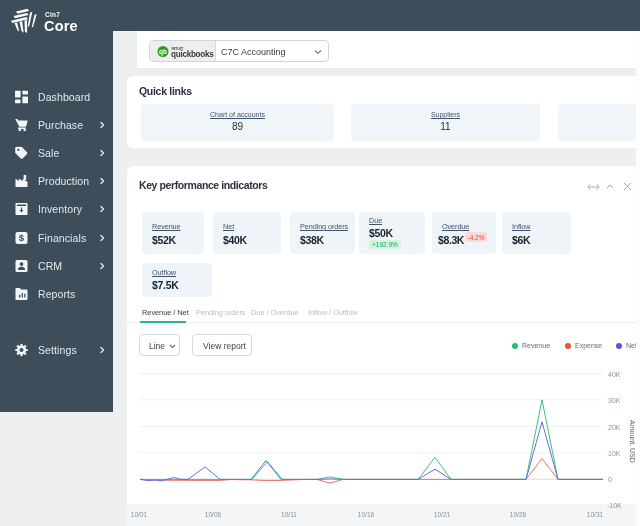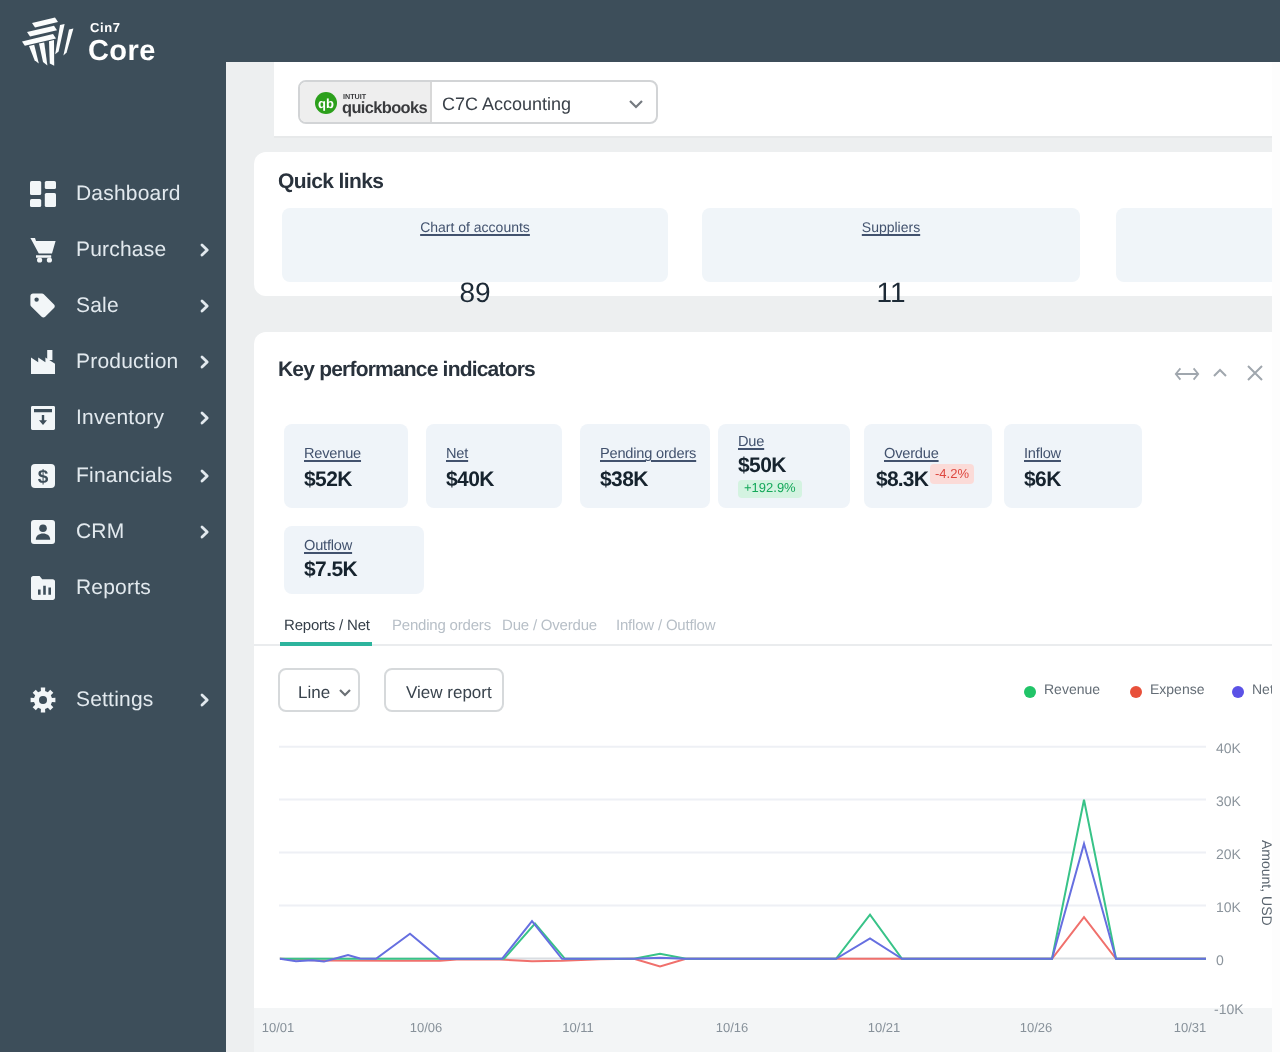--- a/index.html
+++ b/index.html
@@ -2,37 +2,37 @@
 <html><head>
 <meta charset="utf-8">
 <style>
   * { margin:0; padding:0; box-sizing:border-box; }
   html,body { width:640px; height:526px; overflow:hidden; background:#edeff0;
     font-family:"Liberation Sans", sans-serif; }
   #page { position:relative; width:640px; height:526px; overflow:hidden; }
   .abs { position:absolute; }
   
   #topbar { left:0; top:0; width:640px; height:31px; background:#3d4e5a; }
-  #sidebar { left:0; top:0; width:113px; height:526px; background:#3d4e5a; }
+  #sidebar { left:0; top:0; width:113px; height:412px; background:#3d4e5a; }
   .navitem { position:absolute; left:0; width:113px; height:28px; color:#e2e9ee; font-size:10.5px;margin-top:40px; }
   .navitem .ic { position:absolute; left:15px; top:50%; transform:translateY(-50%); width:13px; height:13px; }
   .navitem .lbl { position:absolute; left:38px; top:50%; transform:translateY(-50%); letter-spacing:0.1px; }
   .navitem .chev { position:absolute; right:8px; top:50%; transform:translateY(-50%); width:5px; height:7px; }
   
   #toolbar { left:113px; top:31px; width:527px; height:38px; background:#fff; border-bottom:1px solid #e7e9ea;margin-left:24px; }
   #qbselect { position:absolute; left:12px; top:9px; width:180px; height:22px; background:#fff; border:1px solid #d2d4d6; border-radius:4px; }
   #qbleft { position:absolute; left:0; top:0; width:66px; height:20px; background:#eeeeee; border-right:1px solid #d8d8d8; border-radius:3px 0 0 3px; }
   
   .card { position:absolute; background:#fff; border-radius:6px; }
   .chip { position:absolute; background:#eff4f9; border-radius:4px; }
   .chip .clbl { position:absolute; left:10px; top:8px; font-size:7.3px; letter-spacing:-0.1px; color:#42526e; text-decoration:underline; }
   .chip .cval { position:absolute; left:10px; top:19px; font-size:10.5px; font-weight:bold; color:#16232e; letter-spacing:-0.3px; }
   .qcard { position:absolute; background:#f0f5f9; border-radius:4px; text-align:center; }
   .qcard .qlbl { display:block; margin-top:7px; font-size:7px; color:#42526e; text-decoration:underline; }
-  .qcard .qval { display:block; margin-top:20px; font-size:14px; color:#1d2a36; }
+  .qcard .qval { display:block; margin-top:3px; font-size:10px; color:#1d2a36; }
   .btn { position:absolute; background:#fff; border:1px solid #d6d9db; border-radius:4px; color:#39434d; font-size:8.5px; }
   .tab { position:absolute; top:1px; font-size:7.5px; color:#b7bfc7; letter-spacing:-0.1px; }
 </style>
 </head>
 <body>
 <div id="page">
   <div class="abs" id="topbar"></div>
   <div class="abs" id="sidebar">
 
     <svg class="abs" style="left:7px;top:7px" width="33" height="29" viewBox="0 0 30 29" fill="#fbfdfd">
@@ -205,21 +205,21 @@
       <div class="clbl" style="top:10px">Inflow</div>
         <div class="cval" style="top:22px">$6K</div>
     </div>
 
     <div class="chip" style="left:15px;top:97px;width:70px;height:34px">
       <div class="clbl" style="top:5px">Outflow</div>
         <div class="cval" style="top:16px">$7.5K</div>
     </div>
 
     <div class="abs" style="left:0;top:141px;width:653px;height:16px;border-bottom:1px solid #eaecee">
-      <div class="tab" style="left:15px;color:#343e48">Reports / Net</div>
+      <div class="tab" style="left:15px;color:#343e48">Revenue / Net</div>
       <div class="tab" style="left:69px">Pending orders</div>
       <div class="tab" style="left:124px">Due / Overdue</div>
       <div class="tab" style="left:181px">Inflow / Outflow</div>
     </div>
     <div class="abs" style="left:13px;top:155px;width:46px;height:2px;background:#2db49d"></div>
 
     <div class="btn" style="left:12px;top:168px;width:41px;height:22px">
       <span class="abs" style="left:9px;top:6px">Line</span>
       <svg class="abs" style="left:29px;top:9px" width="7" height="5" viewBox="0 0 7 5">
           <path d="M1 1l2.5 2.5L6 1" fill="none" stroke="#6b7075" stroke-width="1.1"></path>

